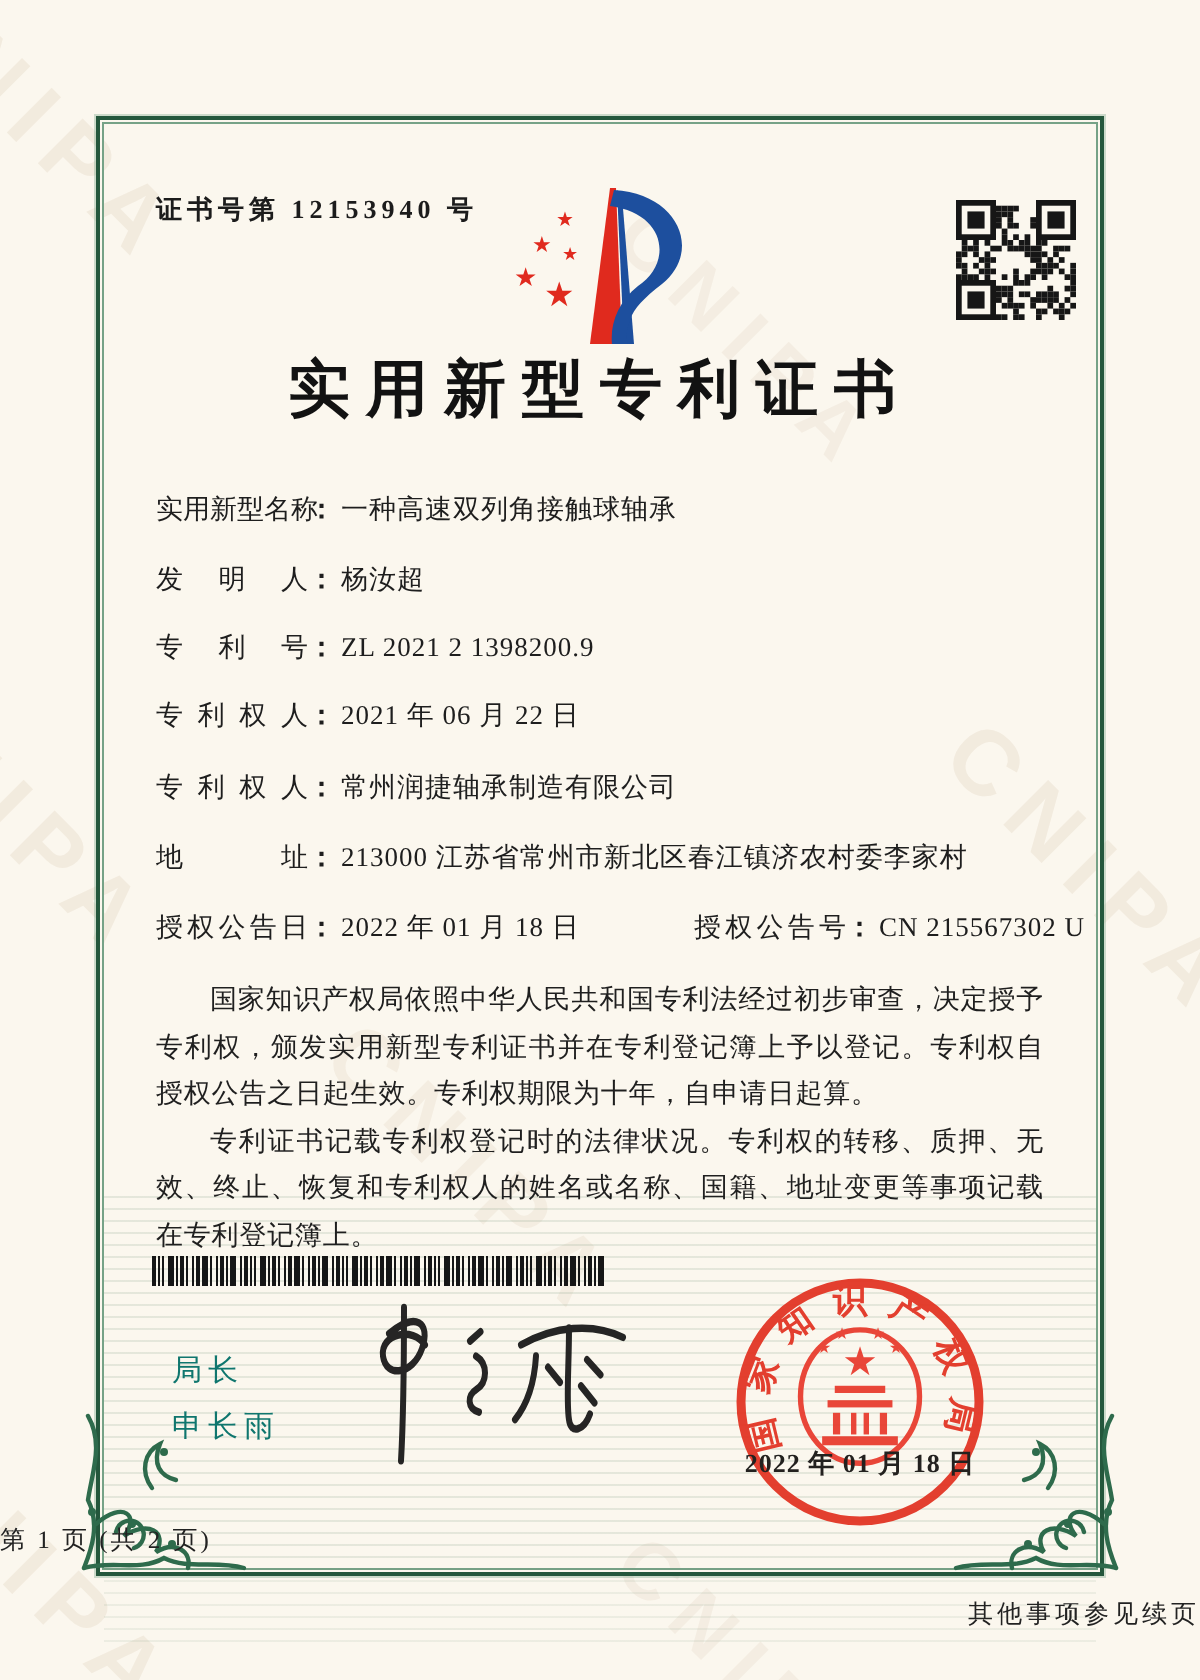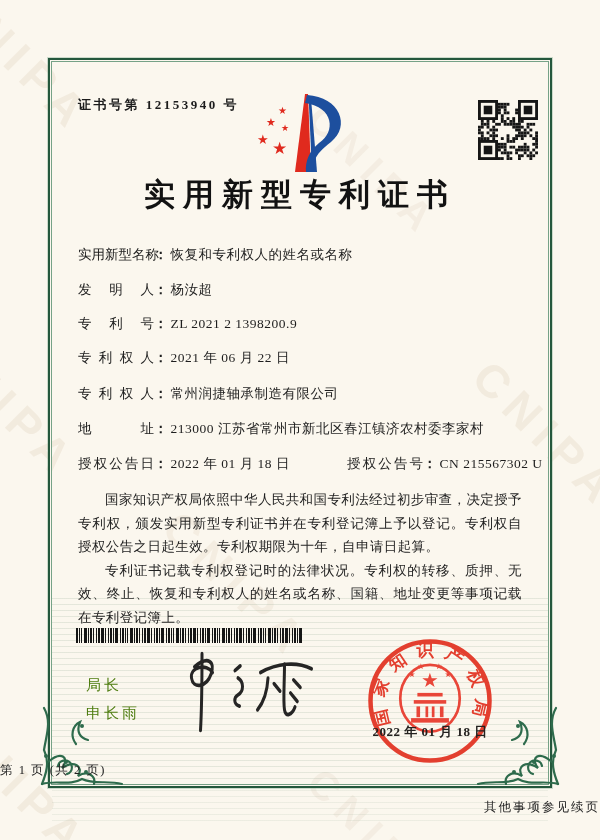--- a/index.html
+++ b/index.html
@@ -69,21 +69,21 @@
     position:absolute;left:78px;top:488px;width:444px;z-index:4;
     font-size:13.5px;line-height:23.5px;text-align:justify;color:#1f1f1f;
   }
   .paras p{margin:0;text-indent:2em;letter-spacing:0.4px;}
   
   .barcode{position:absolute;left:76px;top:628px;height:15px;z-index:4;display:flex;}
   .barcode i{display:block;height:100%;background:#161616;}
   .director{
     position:absolute;left:86px;top:676px;z-index:4;
     font-family:"Liberation Sans","DejaVu Sans",sans-serif;
-    font-size:15px;color:#4d7c0f;letter-spacing:3px;
+    font-size:15px;color:#0f766e;letter-spacing:3px;
   }
   .director div{margin-bottom:9px;}
   .sig{position:absolute;left:172px;top:650px;width:150px;height:86px;z-index:5;}
   .seal{position:absolute;left:366px;top:637px;width:128px;height:128px;z-index:5;opacity:0.92;}
   .seal-date{
     position:absolute;left:358px;top:723px;width:144px;z-index:6;text-align:center;
     font-size:13px;font-weight:bold;color:#23211f;letter-spacing:0.5px;white-space:nowrap;
   }
   .pageinfo{
     position:absolute;left:0;right:0;top:762px;z-index:4;
@@ -303,21 +303,21 @@
       <rect x="48" y="6" width="9" height="9" fill="#161616"></rect>
       <rect x="0" y="42" width="21" height="21"></rect>
       <rect x="3" y="45" width="15" height="15" fill="#fbf7ee"></rect>
       <rect x="6" y="48" width="9" height="9" fill="#161616"></rect>
     </g>
   </svg>
 
 <div class="title">实用新型专利证书</div>
 
 <div class="row r0">
-  <span class="flabel">实用新型名称</span><span class="colon">：</span><span class="fvalue">恢复和专利权人的姓名或名称</span>
+  <span class="flabel">实用新型名称</span><span class="colon">：</span><span class="fvalue">一种高速双列角接触球轴承</span>
 </div>
 <div class="row r1">
   <span class="flabel">发明人</span><span class="colon">：</span><span class="fvalue">杨汝超</span>
 </div>
 <div class="row r2">
   <span class="flabel">专利号</span><span class="colon">：</span><span class="fvalue">ZL 2021 2 1398200.9</span>
 </div>
 <div class="row r3">
   <span class="flabel">专利权人</span><span class="colon">：</span><span class="fvalue">2021 年 06 月 22 日</span>
 </div>

